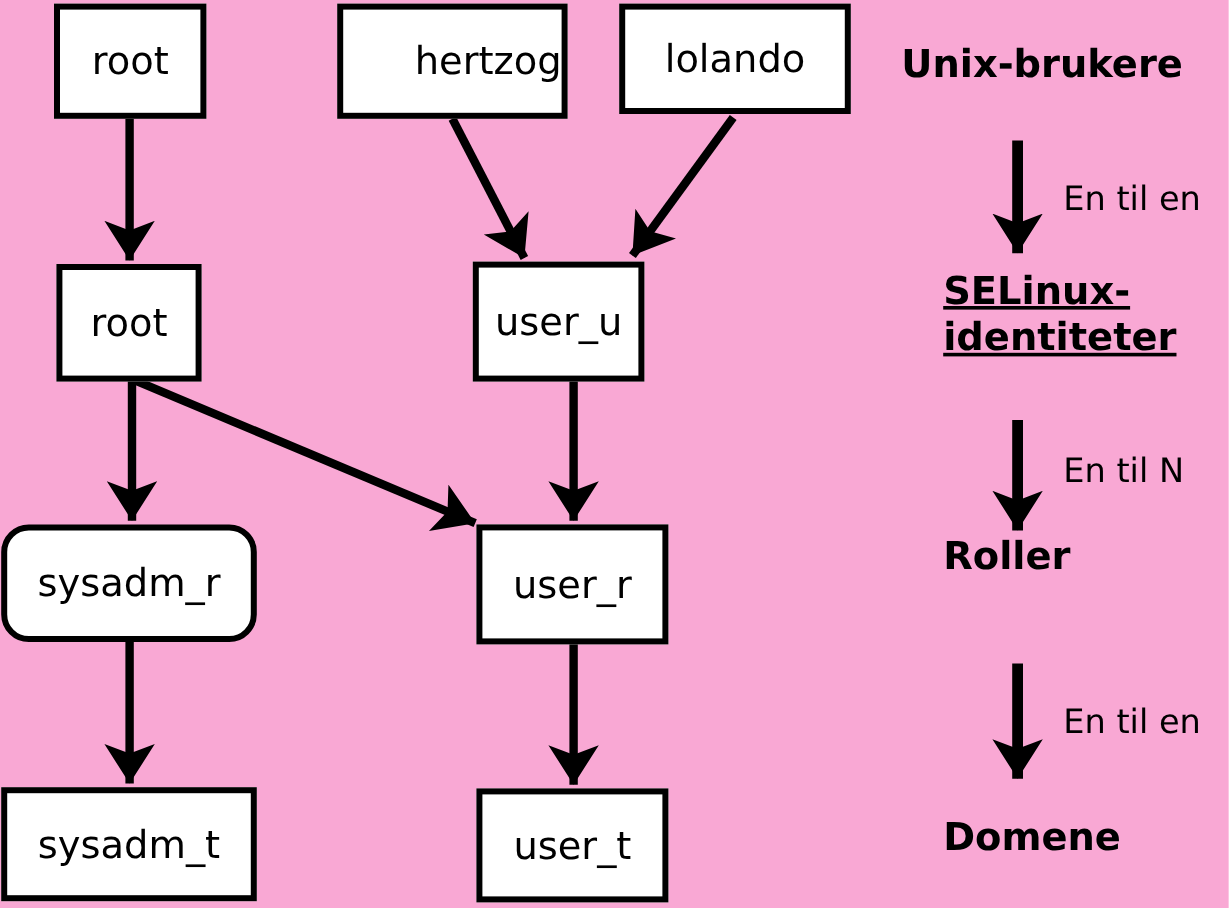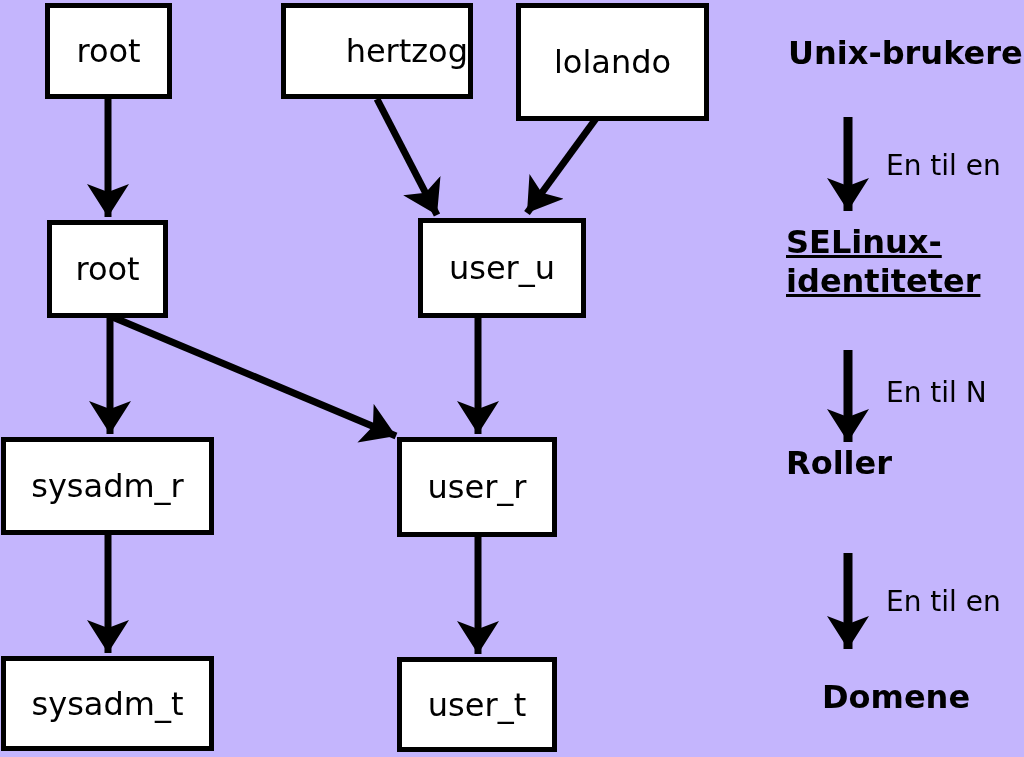--- a/index.html
+++ b/index.html
@@ -5,21 +5,21 @@
   html, body {
     margin: 0;
     padding: 0;
     background: #ffffff;
     font-family: "DejaVu Sans", "Liberation Sans", sans-serif;
   }
   .canvas {
     position: relative;
     width: 1024px;
     height: 757px;
-    background: #c4b5fd;
+    background: #f9a8d4;
     overflow: hidden;
   }
   .edges-layer {
     position: absolute;
     left: 0;
     top: 0;
     width: 1024px;
     height: 757px;
   }
   .node {
@@ -30,24 +30,24 @@
     display: flex;
     align-items: center;
     justify-content: center;
     font-size: 32px;
     color: #000000;
     white-space: nowrap;
   }
   
   .pos-unix-root      { left: 45px;  top: 3px;   width: 127px; height: 96px; }
   .pos-unix-hertzog   { left: 281px; top: 3px;   width: 192px; height: 96px; justify-content: flex-end; }
-  .pos-unix-lolando   { left: 516px; top: 3px;   width: 193px; height: 118px; }
+  .pos-unix-lolando   { left: 516px; top: 3px;   width: 193px; height: 92px; }
   .pos-selinux-root   { left: 47px;  top: 220px; width: 121px; height: 98px; }
-  .pos-selinux-user_u { left: 394px; top: 218px; width: 168px; height: 100px; margin-left: 24px; }
-  .pos-role-sysadm_r  { left: 1px;   top: 437px; width: 213px; height: 98px; }
+  .pos-selinux-user_u { left: 394px; top: 218px; width: 143px; height: 100px; }
+  .pos-role-sysadm_r  { left: 1px;   top: 437px; width: 213px; height: 98px; border-radius: 23px; }
   .pos-role-user_r    { left: 397px; top: 437px; width: 160px; height: 100px; }
   .pos-dom-sysadm_t   { left: 1px;   top: 656px; width: 213px; height: 95px; }
   .pos-dom-user_t     { left: 397px; top: 657px; width: 160px; height: 95px; }
 
   .legend-level {
     position: absolute;
     font-weight: bold;
     font-size: 32px;
     line-height: 1.22;
     color: #000000;
@@ -56,24 +56,24 @@
   .legend-level.wrap {
     white-space: normal;
     width: 215px;
   }
   .legend-relation {
     position: absolute;
     font-size: 28px;
     color: #000000;
     white-space: nowrap;
   }
-  .pos-level-0 { left: 788px; top: 34px; }
+  .pos-level-0 { left: 751px; top: 34px; }
   .pos-level-1 { left: 786px; top: 223px; text-decoration: underline; }
   .pos-level-2 { left: 786px; top: 444px; }
-  .pos-level-3 { left: 786px; top: 678px; margin-left: 36px; }
+  .pos-level-3 { left: 786px; top: 678px; }
   .pos-rel-0 { left: 886px; top: 149px; }
   .pos-rel-1 { left: 886px; top: 376px; }
   .pos-rel-2 { left: 886px; top: 585px; }
 </style>
 </head>
 <body>
 
 <div class="canvas">
 
   <svg class="edges-layer" viewBox="0 0 1024 757">

